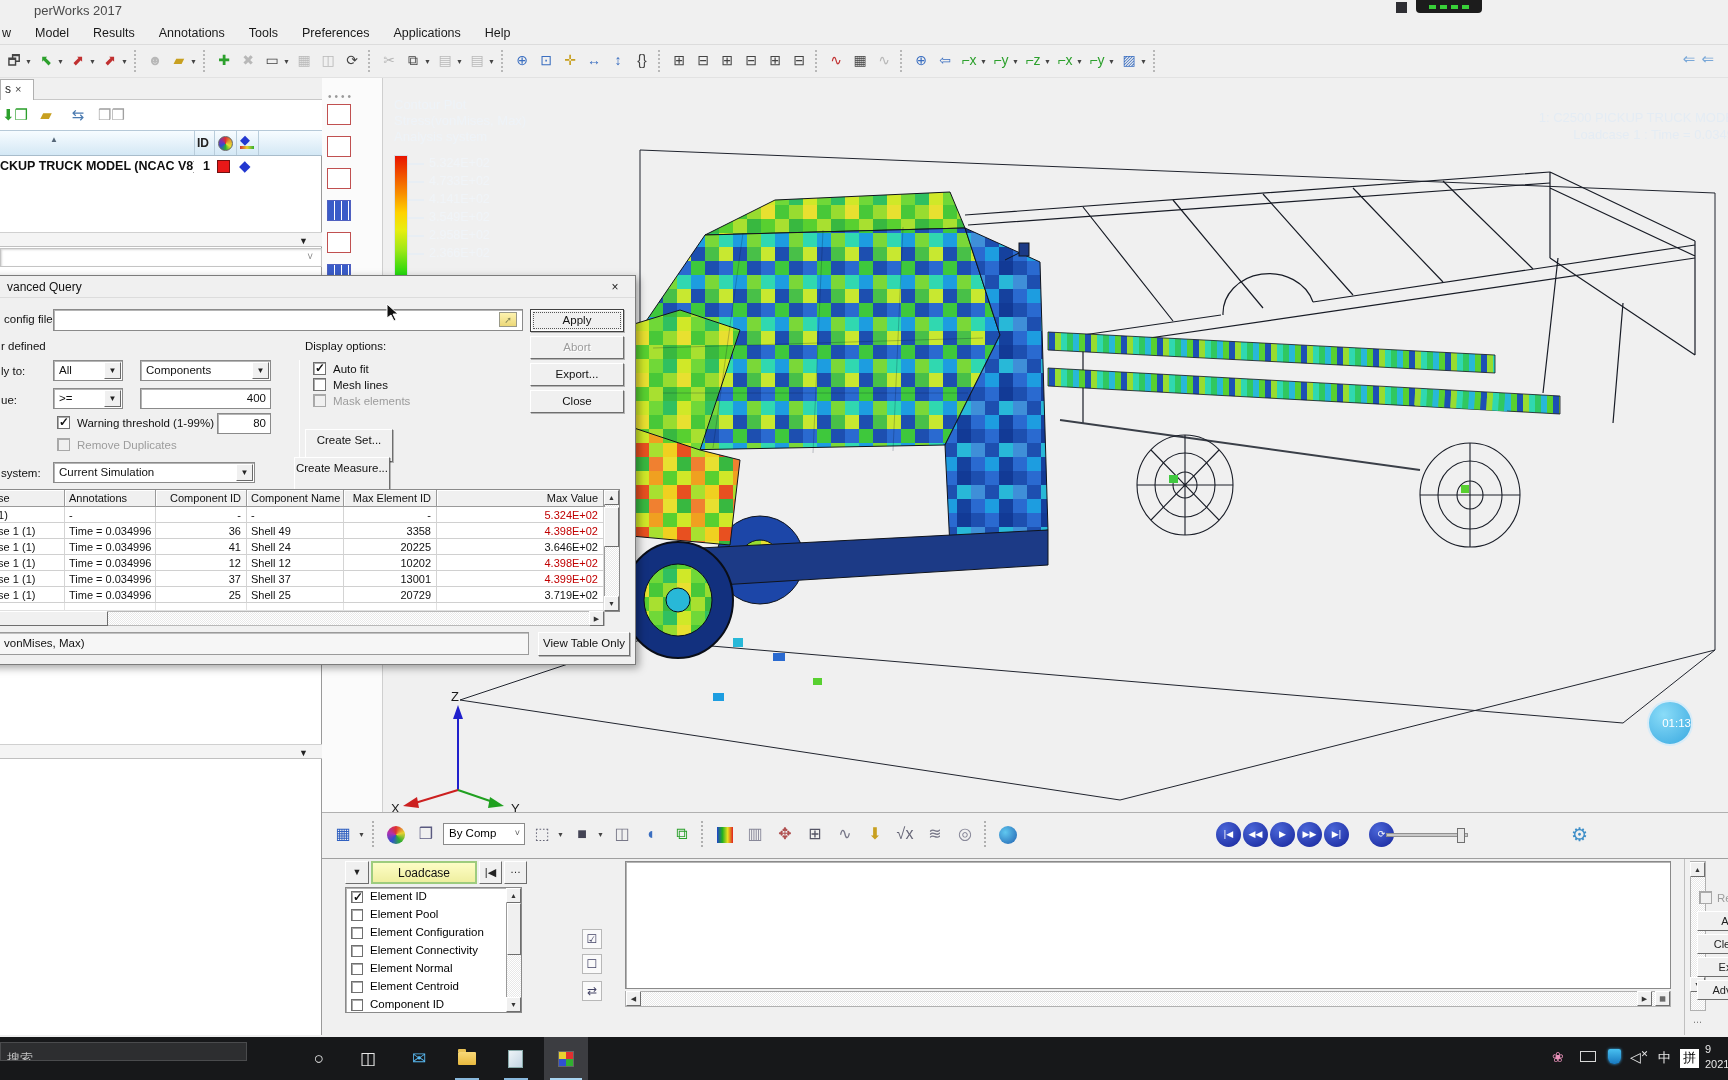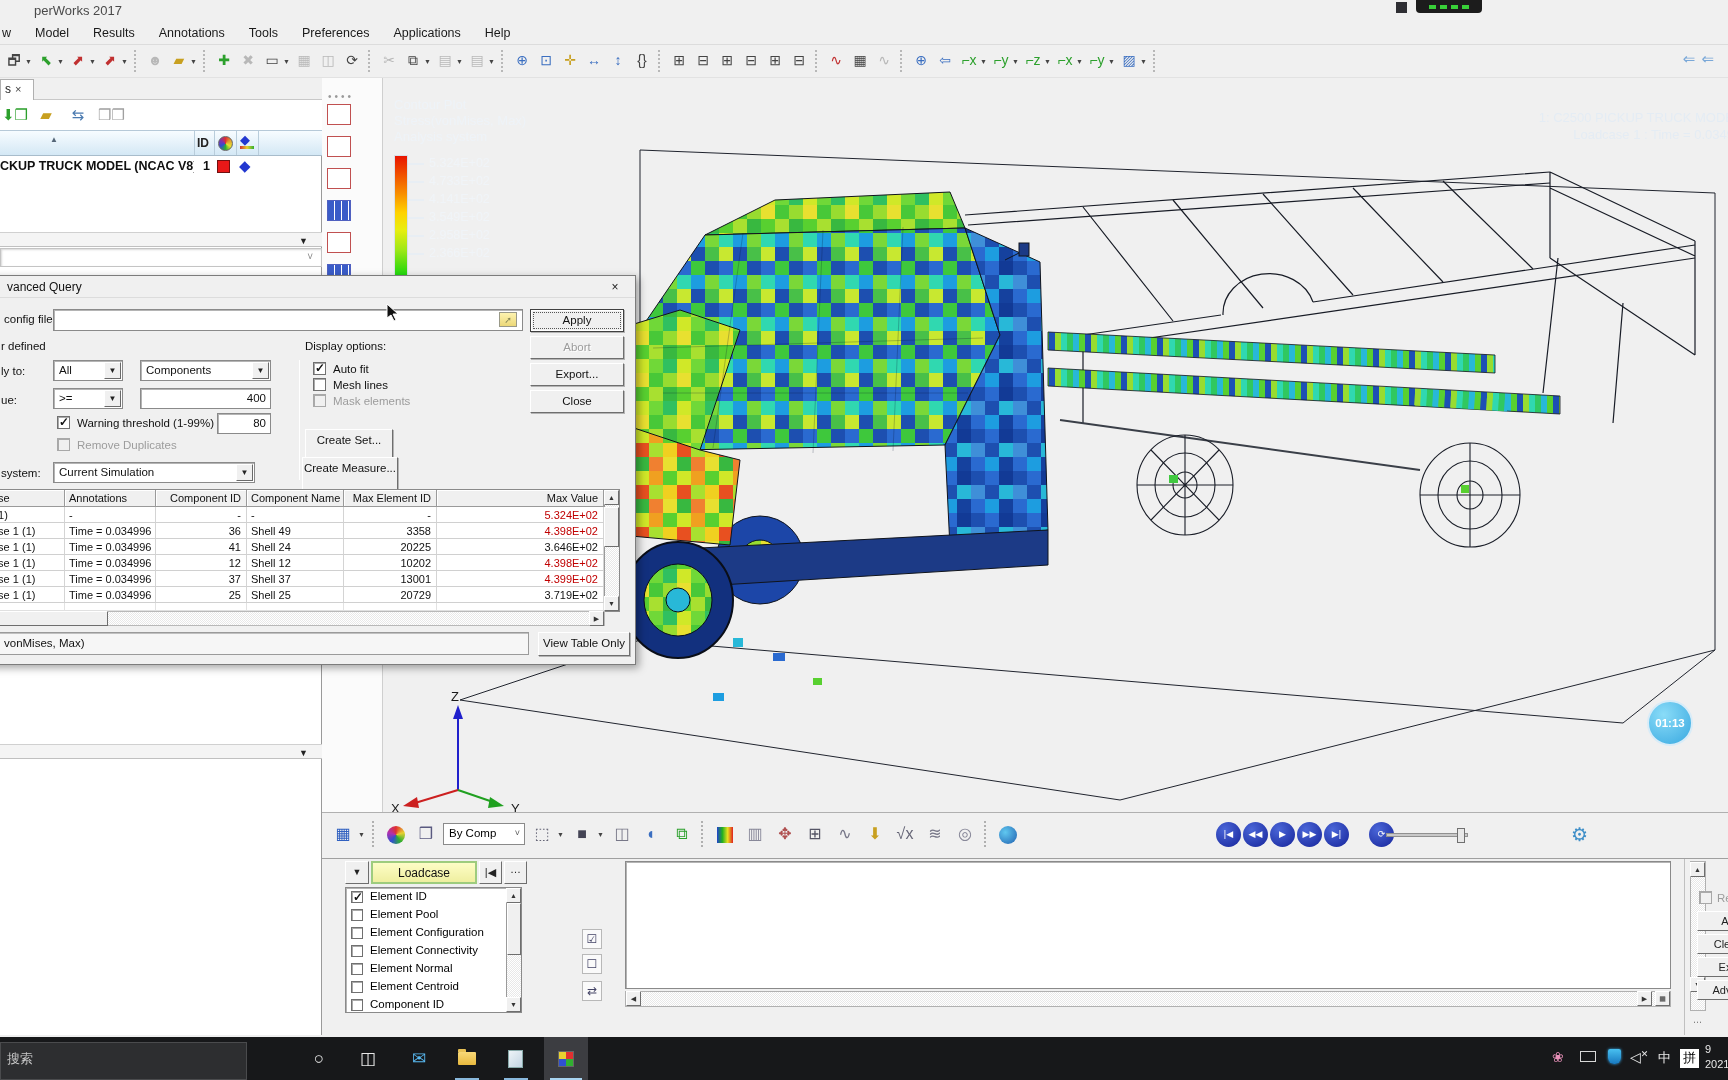--- a/index.html
+++ b/index.html
@@ -58,21 +58,21 @@
   
   .viewport { position:absolute; left:383px; top:93px; width:1345px; height:719px; background:linear-gradient(180deg,#3a6080 0%,#41688а 0%,#3a6080 0%,#3e6483 35%,#70839a 65%,#9aa3ad 85%,#aeb3b9 100%); overflow:hidden; }
   .truck { position:absolute; left:0; top:0; width:1345px; height:719px; }
   .legend { position:absolute; left:11px; top:4px; color:#eef3f8; font-size:13px; }
   .legend .tl { line-height:16px; white-space:nowrap; }
   .cbar { position:absolute; left:0px; top:58px; width:14px; height:125px; border:1px solid #d8e0e8; background:linear-gradient(180deg,#e81400 0%,#f04c00 14%,#f88c00 30%,#ffd200 46%,#e8ee10 60%,#a0e818 76%,#48dc10 90%,#10d810 100%); }
   .ltick { position:absolute; left:14px; white-space:nowrap; font-size:12.5px; color:#f0f4f8; }
   .ltick .dash { display:inline-block; width:16px; height:2px; background:#e8eef4; vertical-align:middle; margin-right:5px; }
   .vp-title { position:absolute; top:17px; right:-6px; text-align:right; font-size:13px; color:#e4ecf4; white-space:nowrap; }
   .vp-load { position:absolute; top:34px; right:-6px; text-align:right; font-size:13px; color:#e4ecf4; white-space:nowrap; }
-  .clock { position:absolute; left:1264px; top:607px; width:46px; height:46px; border-radius:50%; background:radial-gradient(circle at 35% 30%,#8adcf8,#38a8e0); border:2px solid #d8ecf8; color:#fff; font-size:11.5px; text-align:center; line-height:42px;font-weight:bold; }
+  .clock { position:absolute; left:1264px; top:607px; width:46px; height:46px; border-radius:50%; background:radial-gradient(circle at 35% 30%,#8adcf8,#38a8e0); border:2px solid #d8ecf8; color:#fff; font-size:11.5px; text-align:right; line-height:42px; }
 
   
   .dialog { position:absolute; left:-14px; top:275px; width:650px; height:390px; background:#f0f0f0; border:1px solid #7c7c7c; box-shadow:3px 3px 8px rgba(0,0,0,.35); z-index:10; font-size:11.5px; color:#111; }
   .dlg-title { position:absolute; left:0; top:0; width:100%; height:22px; background:#f0f0f0; border-bottom:1px solid #dcdcdc; }
   .dlg-title .t { position:absolute; left:20px; top:4px; font-size:12px; }
   .dlg-x { position:absolute; left:619px; top:3px; width:18px; height:17px; text-align:center; line-height:16px; font-size:12px; color:#222; }
   .lbl { position:absolute; white-space:nowrap; }
   .input { position:absolute; background:#fff; border:1px solid #8a8a8a; box-shadow:inset 1px 1px 0 #b4b4b4; font-size:11.5px; padding:3px 4px 0 4px; }
   .input.num { text-align:right; }
   .combo { position:absolute; background:#fff; border:1px solid #8a8a8a; box-shadow:inset 1px 1px 0 #b4b4b4; padding:3px 20px 0 5px; white-space:nowrap; overflow:hidden; }
@@ -121,21 +121,21 @@
   .treeicon { position:absolute; left:260px; width:20px; height:20px; font-size:12px; color:#446; border:1px solid #b8b8b8; background:#fafafa; text-align:center; line-height:18px; }
   .bigbox { position:absolute; left:303px; top:2px; width:1046px; height:128px; background:#fff; border:1px solid #8a8a8a; box-shadow:inset 1px 1px 0 #b4b4b4; }
   .bighsb { position:absolute; left:303px; top:132px; width:1046px; height:16px; background:repeating-conic-gradient(#fff 0 25%,#e8e8e8 0 50%) 0 0/2px 2px; border:1px solid #b0b0b0; }
   .bpvsb { position:absolute; left:1368px; top:2px; width:16px; height:150px; background:repeating-conic-gradient(#fff 0 25%,#e8e8e8 0 50%) 0 0/2px 2px; border:1px solid #b0b0b0; }
   .bpdiv { position:absolute; left:1362px; top:0; width:1px; height:177px; background:#c0c0c0; }
   .sidebtn { position:absolute; left:1375px; width:56px; height:20px; background:#f0f0f0; border:1px solid; border-color:#fff #6e6e6e #6e6e6e #fff; text-align:center; font-size:11px; padding-top:3px; color:#222; }
   .dots3 { position:absolute; font-size:9px; color:#555; letter-spacing:1px; }
 
   
   .taskbar { position:absolute; left:0; top:1037px; width:1728px; height:43px; background:#17181a; z-index:30; }
-  .tsearch { position:absolute; left:0; top:5px; width:247px; height:38px; background:#2d2e30; border:1px solid #4a4b4d; color:#c9c9c9; font-size:13px; padding:7px 0 0 6px; overflow:hidden; white-space:nowrap; }
+  .tsearch { position:absolute; left:0; top:5px; width:247px; height:19px; background:#2d2e30; border:1px solid #4a4b4d; color:#c9c9c9; font-size:13px; padding:7px 0 0 6px; overflow:hidden; white-space:nowrap; }
   .tico { position:absolute; top:0; width:44px; height:43px; text-align:center; line-height:43px; font-size:17px; color:#e8e8e8; }
   .tico.active { background:#3c3d41; }
   .openline { position:absolute; bottom:0; height:2px; background:#89b8dc; }
   .folder-ic { position:absolute; top:15px; left:13px; width:18px; height:13px; background:linear-gradient(#f8d878,#e8b93e); border-radius:1px; }
   .folder-ic::before { content:""; position:absolute; top:-3px; left:0; width:8px; height:3px; background:#e8c155; border-radius:1px 1px 0 0; }
   .note-ic { position:absolute; top:13px; left:14px; width:15px; height:18px; background:linear-gradient(135deg,#eef4f8,#c2d4e2); border:1px solid #8aa; }
   .hv-ic { position:absolute; top:14px; left:14px; width:16px; height:16px; background:conic-gradient(#e03030 0 25%,#30b030 0 50%,#3050d0 0 75%,#e8d030 0); border:1px solid #666; }
   .mail-ic { color:#58b8f0; }
   .tray { position:absolute; top:0; height:43px; color:#e8e8e8; }
   .tray-item { position:absolute; top:12px; font-size:14px; }
@@ -470,21 +470,21 @@
     <div class="input num" style="left:153px;top:112px;width:131px;height:21px">400</div>
 
     <span class="chk on" style="left:70px;top:140px"></span>
     <span class="lbl" style="left:90px;top:141px">Warning threshold (1-99%)</span>
     <div class="input num" style="left:230px;top:137px;width:54px;height:21px">80</div>
 
     <span class="chk dis" style="left:70px;top:162px"></span>
     <span class="lbl" style="left:90px;top:163px;color:#9c9c9c">Remove Duplicates</span>
 
     <div class="btn" style="left:318px;top:153px;width:88px;height:33px">Create Set...</div>
-    <div class="btn" style="left:315px;top:181px;width:96px;height:35px">Create Measure...</div>
+    <div class="btn" style="left:307px;top:181px;width:96px;height:35px">Create Measure...</div>
 
     <span class="lbl" style="left:14px;top:191px">system:</span>
     <div class="combo" style="left:66px;top:186px;width:202px;height:21px"><span>Current Simulation</span><span class="cb">▼</span></div>
 
     <div class="btn def" style="left:543px;top:33px;width:94px;height:23px">Apply</div>
     <div class="btn dis" style="left:543px;top:60px;width:94px;height:23px">Abort</div>
     <div class="btn" style="left:543px;top:87px;width:94px;height:23px">Export...</div>
     <div class="btn" style="left:543px;top:114px;width:94px;height:23px">Close</div>
 
     <div class="qtable">

